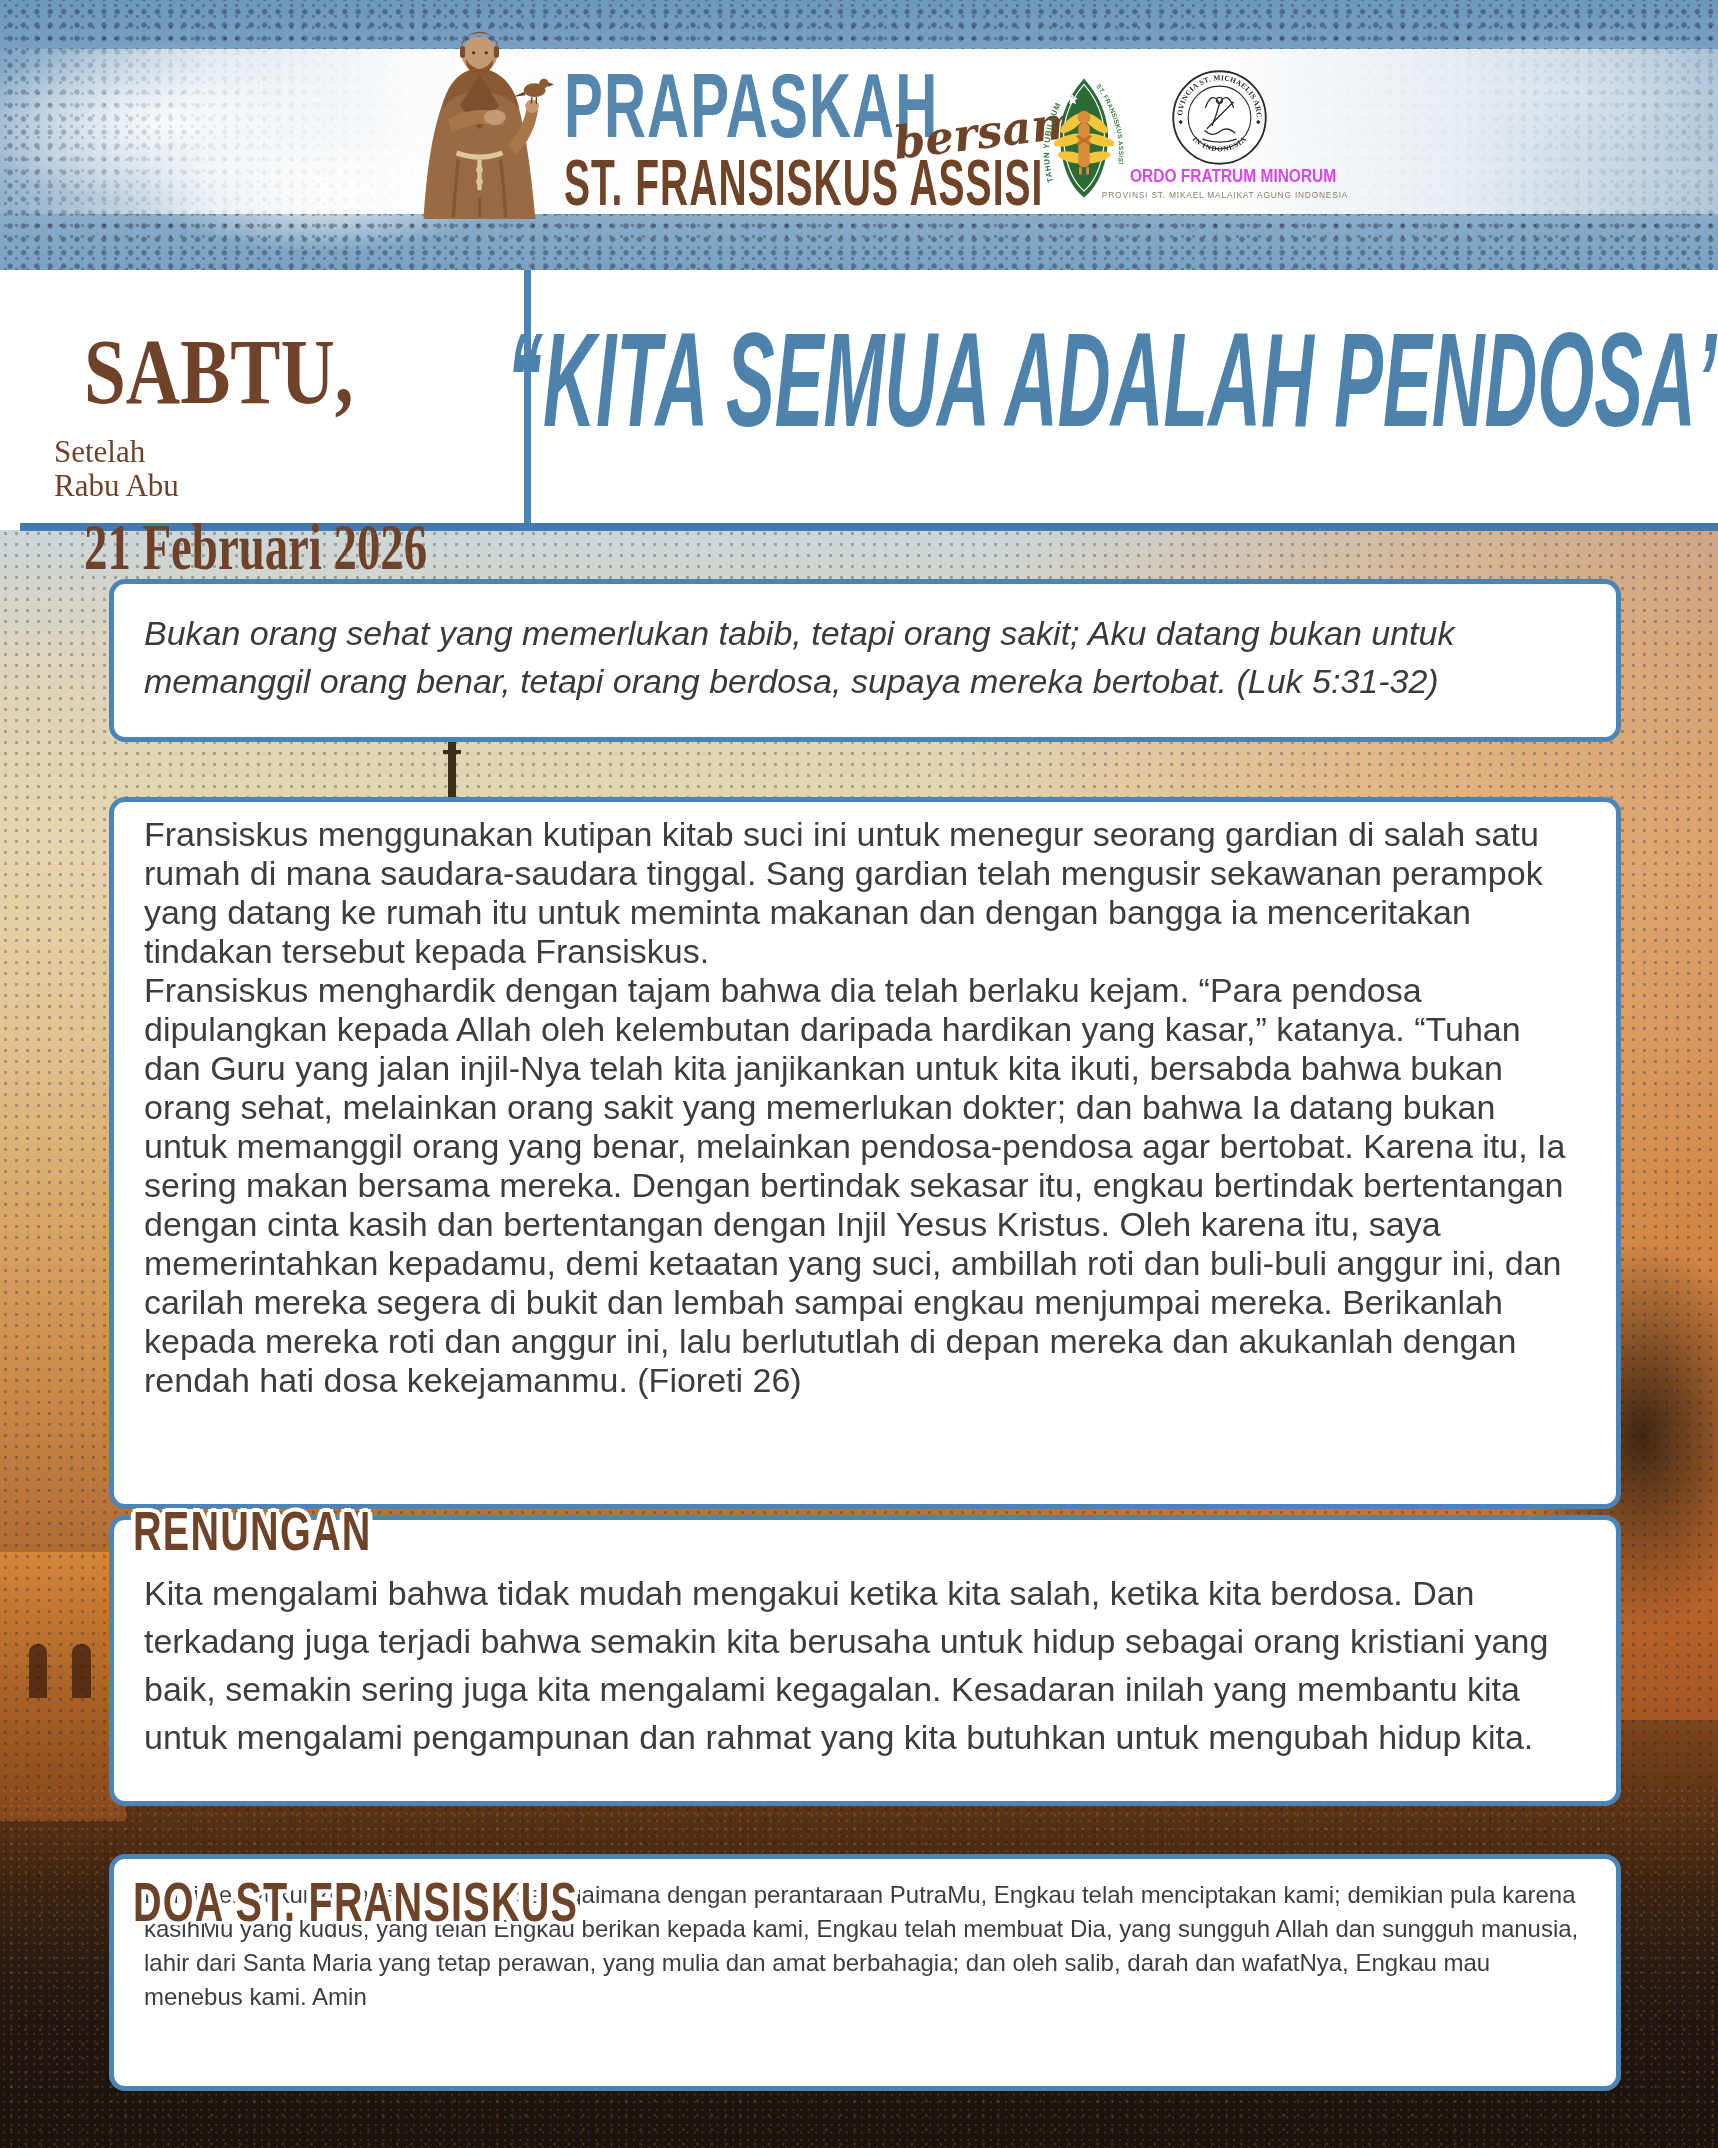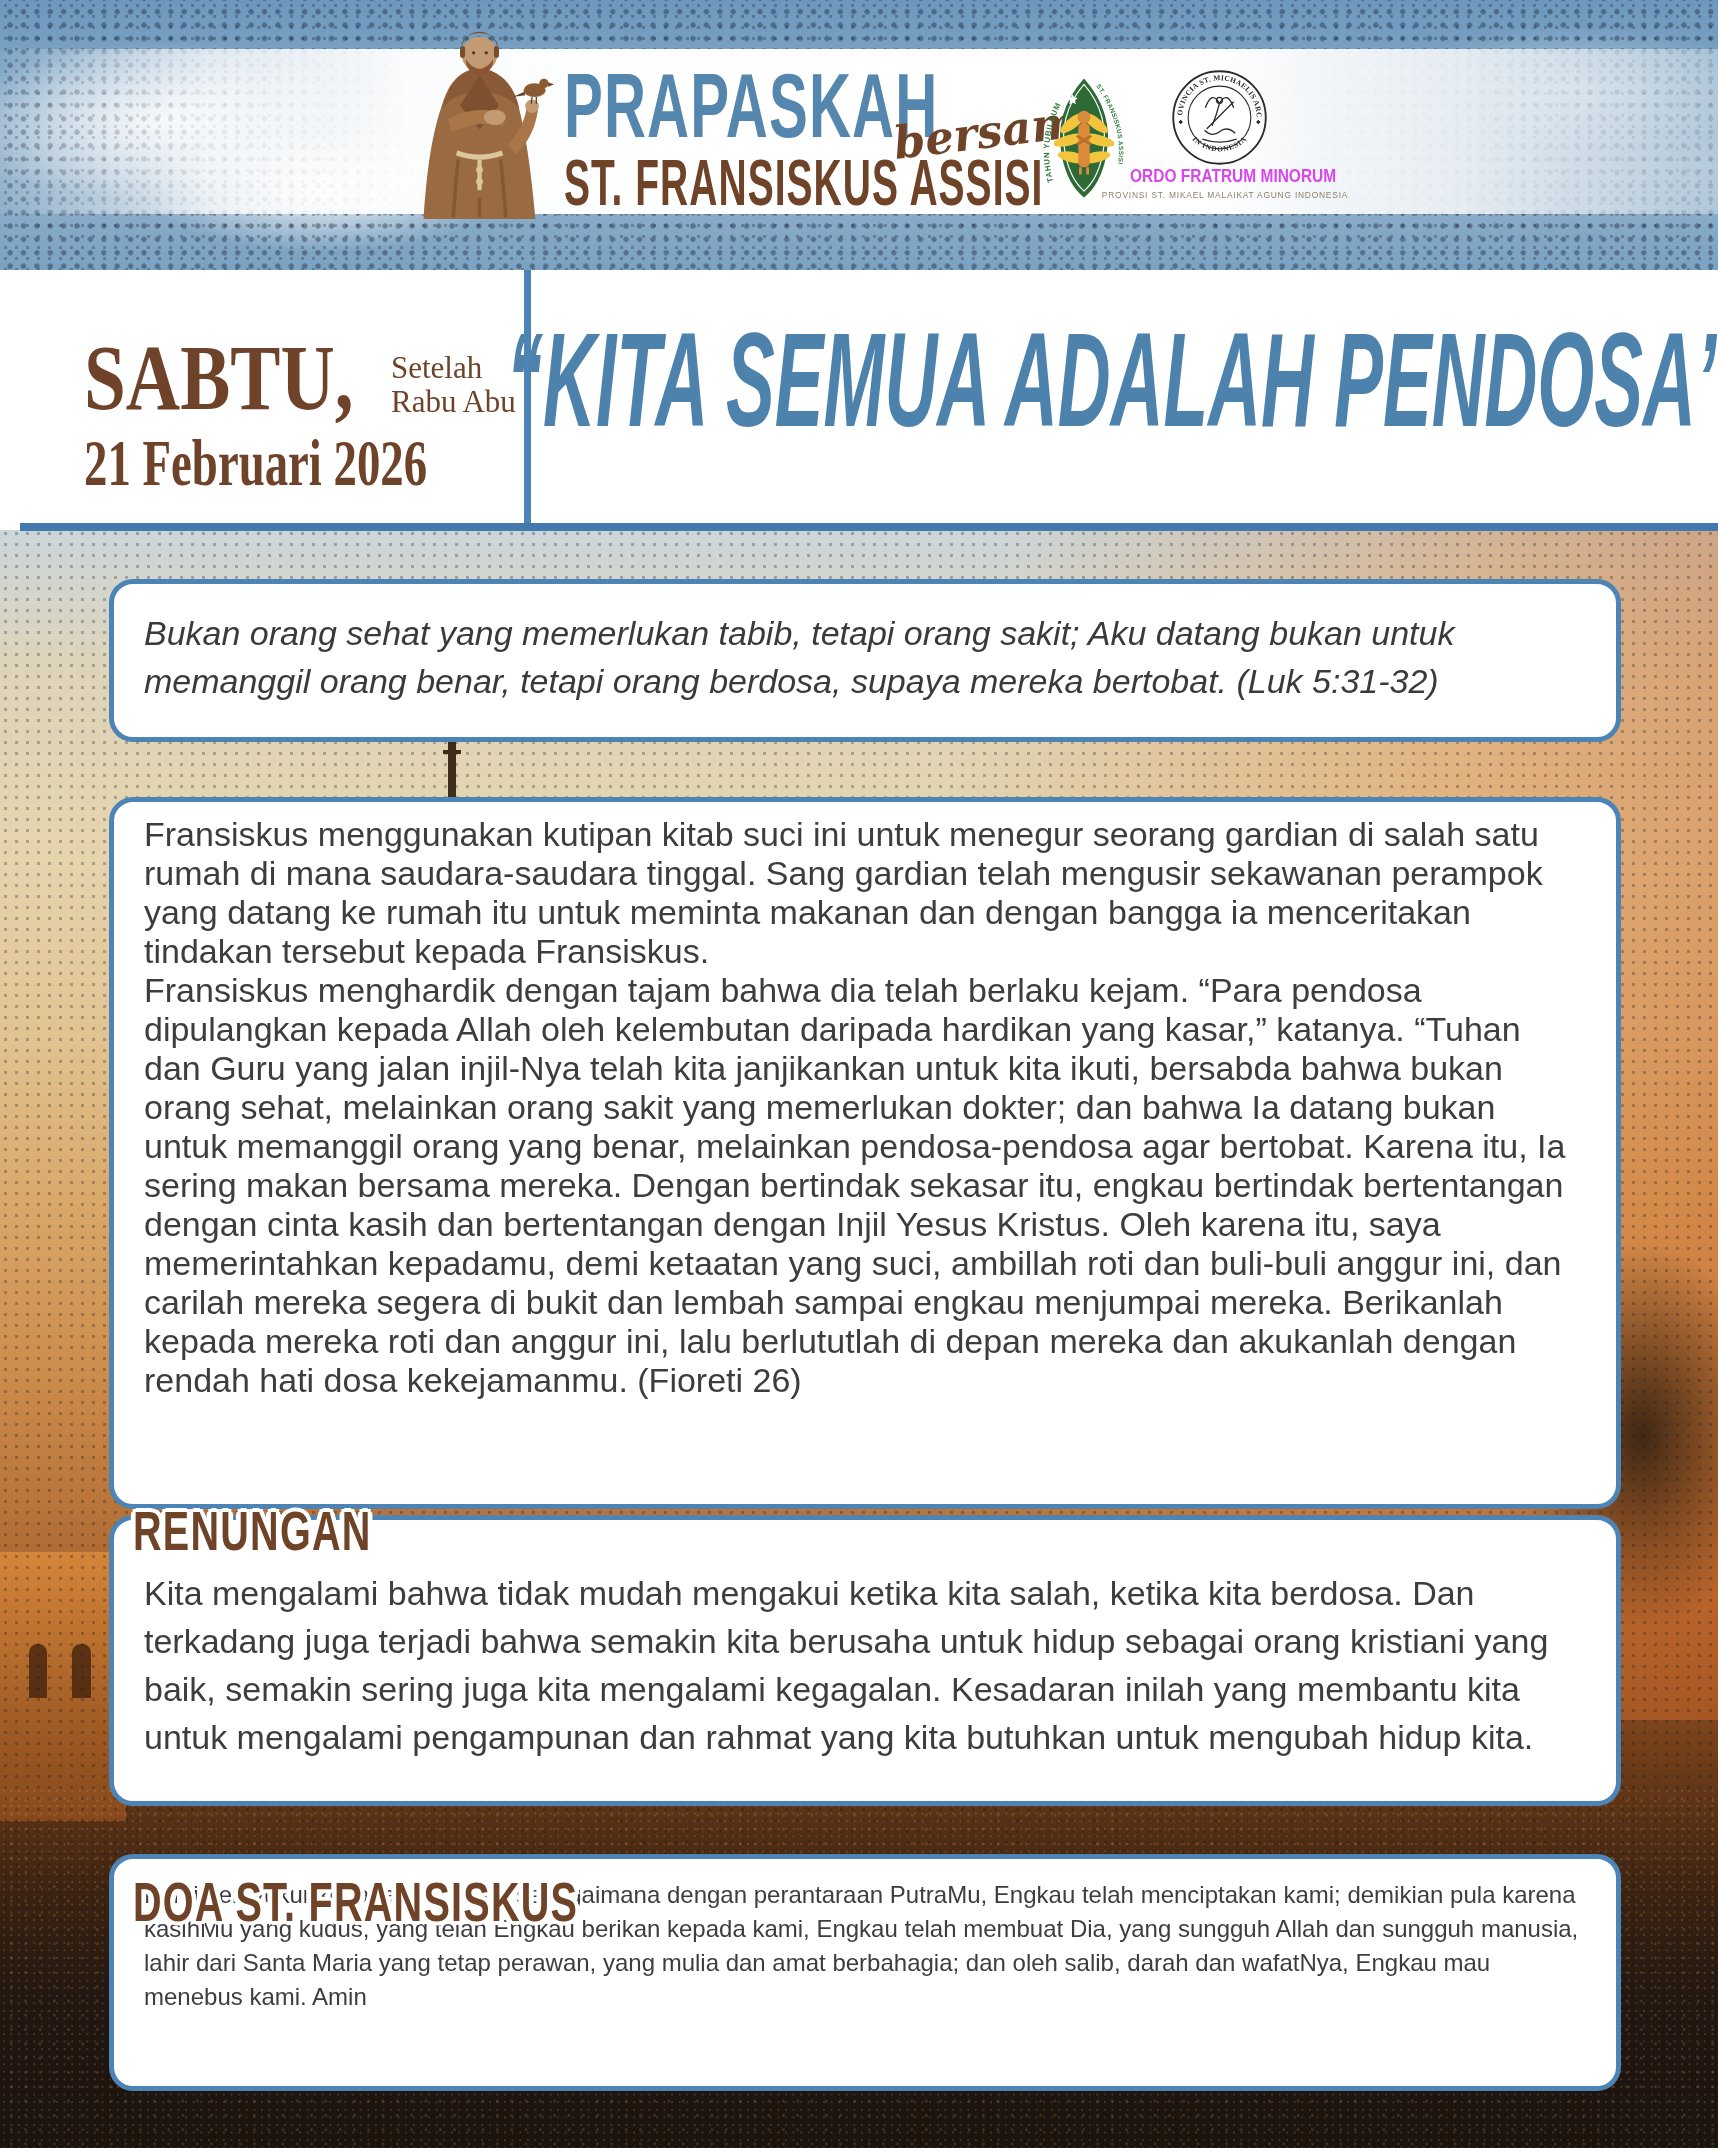--- a/index.html
+++ b/index.html
@@ -70,35 +70,35 @@
   .ofm-prov{position:absolute;left:1099px;top:190px;width:252px;z-index:4;text-align:center;
     font-size:8.4px;color:#8d7c6b;letter-spacing:0.8px;white-space:nowrap;}
 
   
   .white-sec{position:absolute;left:0;right:0;top:270px;height:260px;background:#fff;z-index:3;}
   .vrule{position:absolute;left:524px;top:270px;width:6.7px;height:260px;background:#4c84b6;z-index:4;}
   .hrule{position:absolute;left:20px;right:0;top:523px;height:7.6px;background:#4379ae;z-index:4;}
 
   .date-panel{position:absolute;left:84px;top:329px;width:453px;z-index:5;
     font-family:"Liberation Serif",serif;color:#6f432a;}
-  .date-row1{display:flex;align-items:flex-end;}
+  .date-row1{display:flex;align-items:flex-start;flex-direction:column;}
   .date-day{font-weight:700;font-size:94px;line-height:84px;display:inline-block;
     transform:scaleX(.8);transform-origin:left top;white-space:nowrap;}
   .date-note{margin-left:-30px;margin-top:22px;font-weight:400;font-size:31px;line-height:34px;}
   .date-date{margin-top:11.7px;font-weight:700;font-size:65px;line-height:65px;
     display:inline-block;transform:scaleX(.72);transform-origin:left top;white-space:nowrap;}
 
   .quote-wrap{position:absolute;left:550px;right:29px;top:326px;z-index:5;
     display:flex;justify-content:center;font-style:italic;}
   .quote{font-weight:700;font-size:133px;line-height:109px;color:#4d82ad;
     display:inline-block;transform:scaleX(.55);transform-origin:center top;white-space:nowrap;}
 
   
   .box{position:absolute;left:109px;width:1512px;background:#fff;border:5.9px solid #4c84b6;
-    border-radius:24px;box-sizing:border-box;z-index:4;}
+    border-radius:16px;box-sizing:border-box;z-index:4;}
   .box-alkitab{top:579px;height:163px;}
   .box-fransiskus{top:797px;height:712px;}
   .box-renungan{top:1515px;height:291px;}
   .box-doa{top:1854px;height:237px;}
 
   .sec-head{position:absolute;left:133px;z-index:6;font-weight:800;font-size:55px;
     color:#6f4328;}
   .sec-head>span{display:inline-block;transform:scaleX(.72);transform-origin:left top;
     letter-spacing:1.7px;white-space:nowrap;
     text-shadow:-5.9px 0 0 #fff,5.9px 0 0 #fff,0 -4.2px 0 #fff,0 4.2px 0 #fff,

